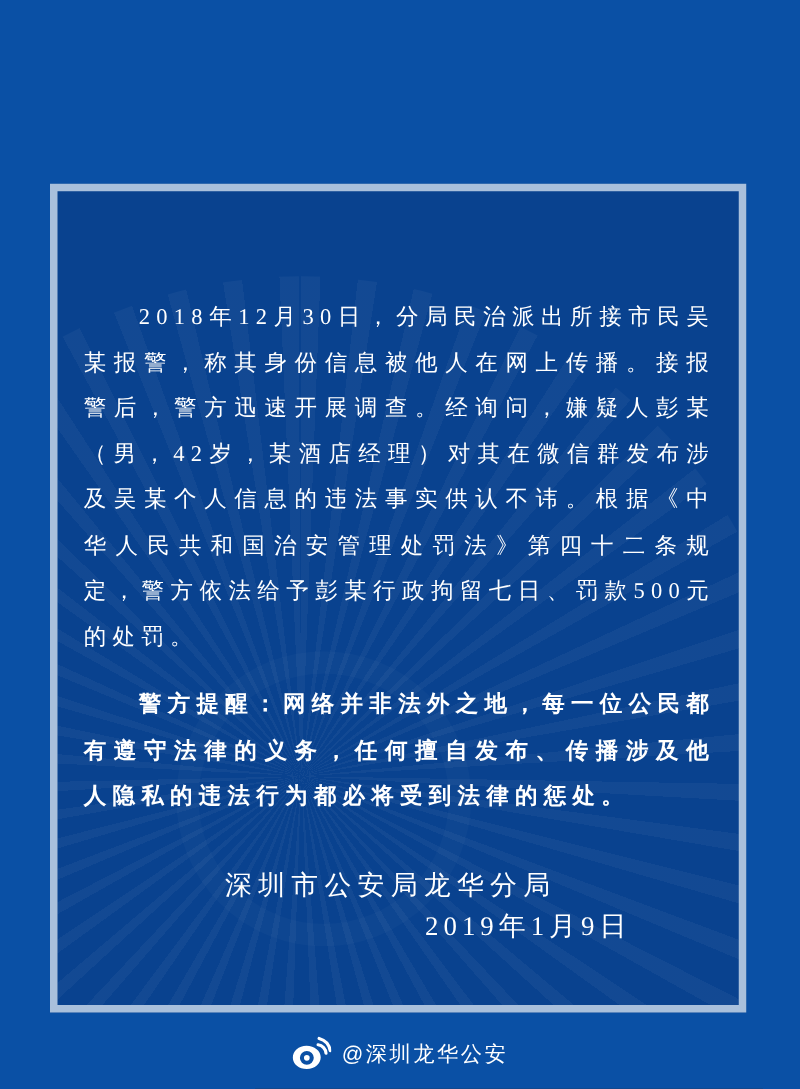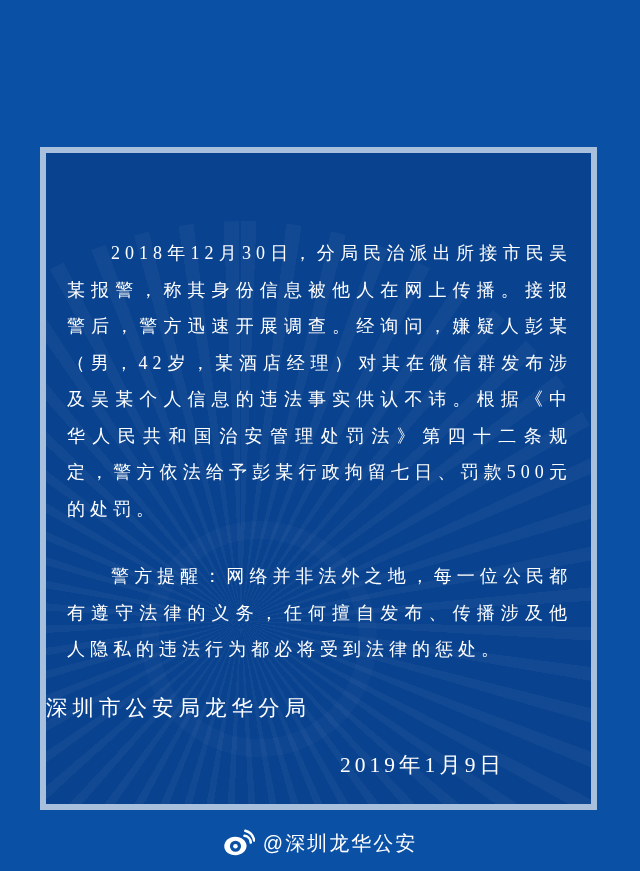--- a/index.html
+++ b/index.html
@@ -74,38 +74,39 @@
     line-height: 36.5px;
     letter-spacing: 5px;
     text-align: justify;
     color: var(--text);
   }
   .paragraph {
     margin: 0;
     text-indent: 2.45em;
   }
   .paragraph + .paragraph {
-    margin-top: 31px;
+    margin-top: 18px;
+    font-weight: bold;
   }
   .signature-block {
     position: absolute;
     top: 540px;
     left: 0;
     width: 100%;
     box-sizing: border-box;
     font-size: 21.5px;
     letter-spacing: 5px;
     color: var(--text);
   }
   .issuing-authority {
-    text-align: left;
+    text-align: center;
     padding-right: 12px;
   }
   .issue-date {
-    margin-top: 28px;
+    margin-top: 4px;
     text-align: right;
     padding-right: 86px;
     letter-spacing: 4px;
   }
   .footer {
     position: absolute;
     left: 0;
     top: 828px;
     width: 100%;
     display: flex;
@@ -114,21 +115,21 @@
     gap: 8px;
     color: var(--text);
   }
   .weibo-icon {
     display: inline-block;
     width: 32px;
     height: 30px;
     flex: 0 0 auto;
   }
   .weibo-handle {
-    font-size: 20px;
+    font-size: 17px;
     letter-spacing: 2px;
     font-family: "Liberation Sans", "DejaVu Sans", sans-serif;
   }
 </style>
 </head>
 <body>
 
 <div class="page">
 
 

